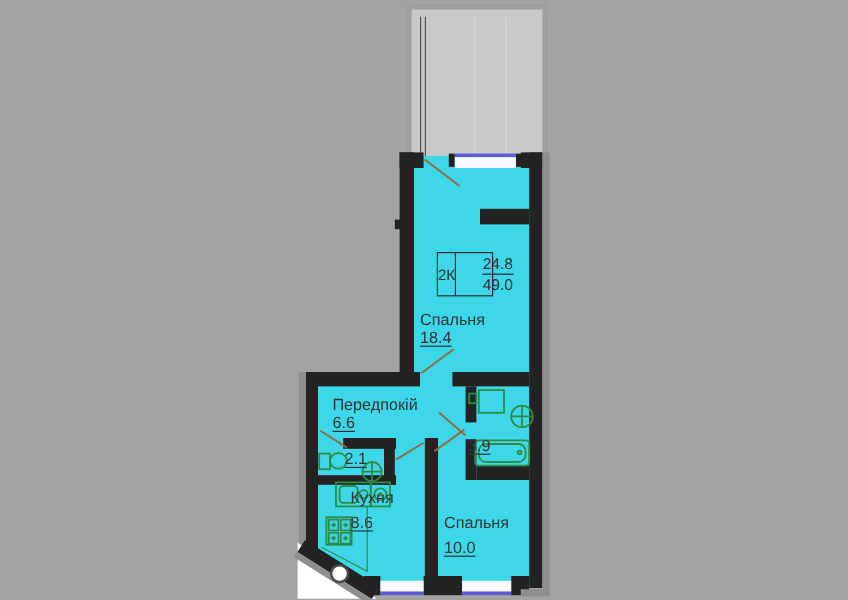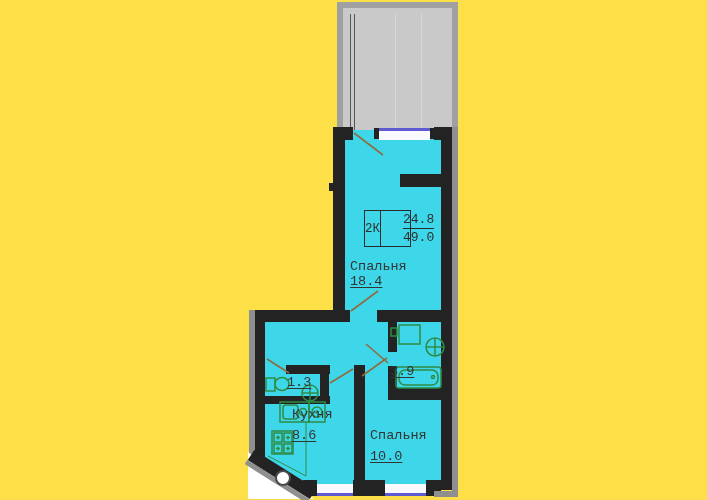--- a/index.html
+++ b/index.html
@@ -1,17 +1,17 @@
 <!DOCTYPE html>
 <html><head>
 <meta charset="utf-8">
 <style>
   html,body{margin:0;padding:0;background:#ffffff;}
-  #canvas{position:relative;width:707px;height:500px;background:#fde047;overflow:hidden;
-          font-family:Liberation Mono, monospace;}
+  #canvas{position:relative;width:707px;height:500px;background:#a3a3a3;overflow:hidden;
+          font-family:Liberation Sans, sans-serif;}
   .abs{position:absolute;}
   
   .terrace{left:337px;top:2px;width:121px;height:128px;background:#c9c9c9;
            border:6px solid #a0a0a0;border-bottom:none;box-sizing:border-box;}
   .t-line{position:absolute;width:1px;background:#565656;}
   .t-stripe{position:absolute;width:1px;background:#d8d8d8;}
   
   .floor{background:#3ed7e9;}
   
   .wall{background:#232323;}
@@ -164,25 +164,29 @@
     <div class="unit-areas">
       <div>24.8</div>
       <div>49.0</div>
     </div>
   </div>
 
   <div class="room-label" style="left:350px;top:259px;width:95px;">
     <div>Спальня</div>
     <div class="area">18.4</div>
   </div>
+  <div class="room-label" style="left:277px;top:330px;width:100px;">
+    <div>Передпокій</div>
+    <div class="area">6.6</div>
+  </div>
   <div class="room-label" style="left:390px;top:364px;width:42px;">
     <div class="area">3.9</div>
   </div>
   <div class="room-label" style="left:287px;top:375px;width:32px;">
-    <div class="area">1.3</div>
+    <div class="area">2.1</div>
   </div>
   <div class="room-label" style="left:292px;top:407px;width:80px;">
     <div>Кухня</div>
     <div class="area" style="margin-top:6px;">8.6</div>
   </div>
   <div class="room-label" style="left:370px;top:428px;width:75px;">
     <div>Спальня</div>
     <div class="area" style="margin-top:6px;">10.0</div>
   </div>
 

